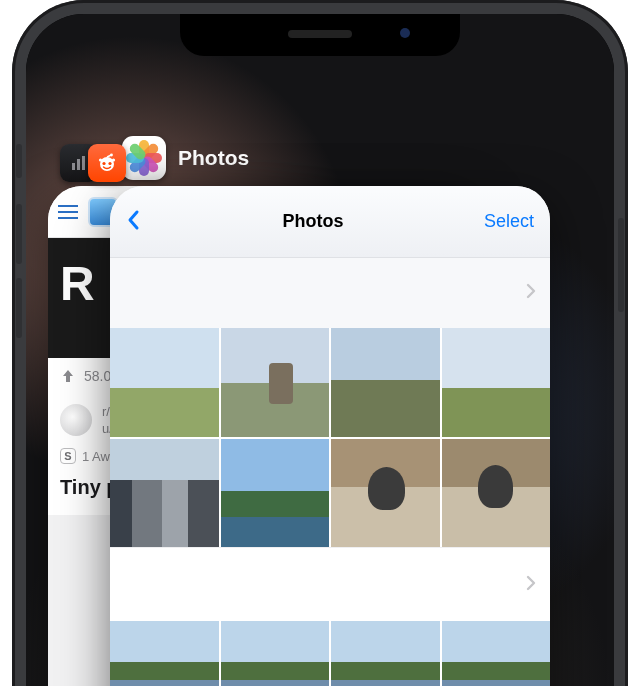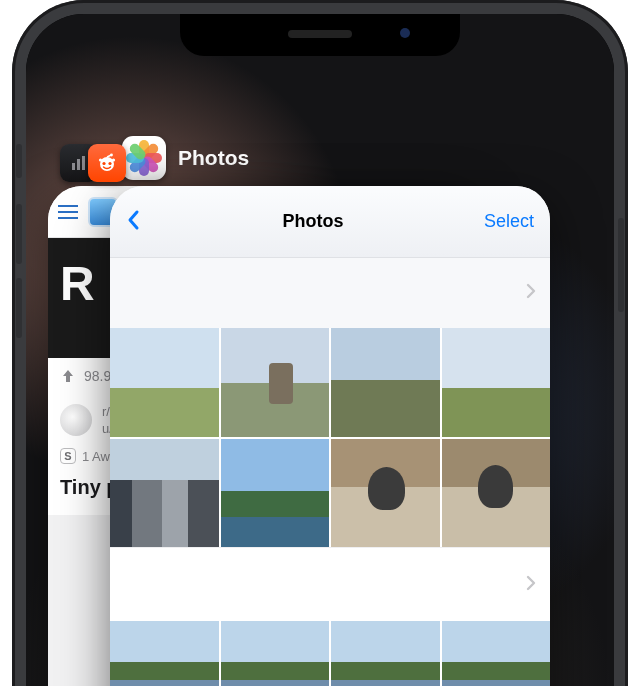--- a/index.html
+++ b/index.html
@@ -230,21 +230,21 @@
           <span style="color:#8a8a8e;font-size:18px;">C</span>
         </div>
         <div class="reddit-body">
           <div class="post-img"><span>R</span></div>
           <div class="post-meta">
             <span class="upicon">
                 <svg width="16" height="16" viewBox="0 0 16 16">
                   <path d="M8 2l5 6h-3v6H6V8H3z" fill="#8a8a8e"></path>
                 </svg>
               </span>
-            <span>98.9</span>
+            <span>58.0</span>
           </div>
           <div class="sub">
             <span class="pic"></span>
             <span class="txt">
               <span>r/E</span>
               <span>u/</span>
             </span>
           </div>
           <div class="awards">
             <span class="s">S</span>

